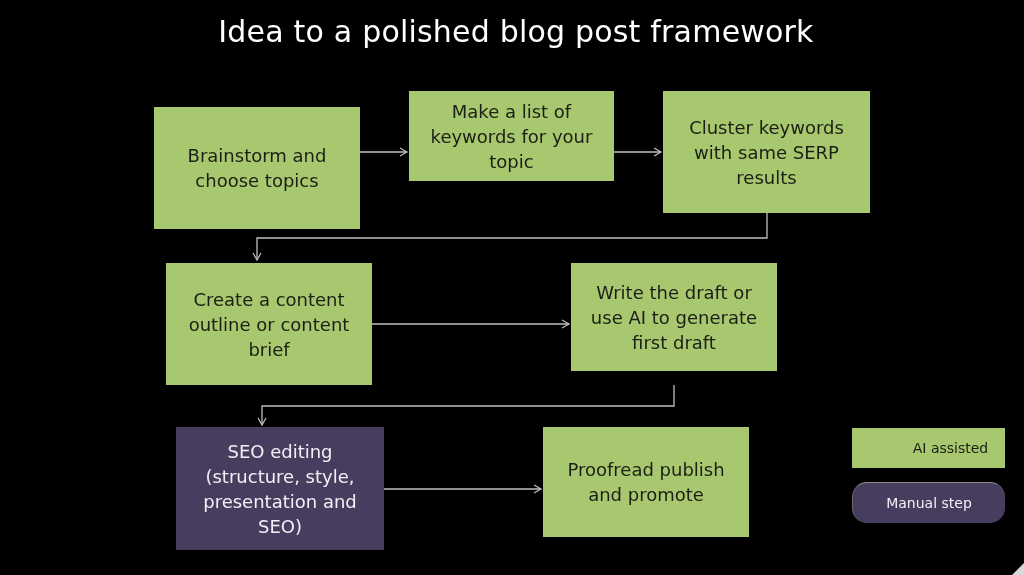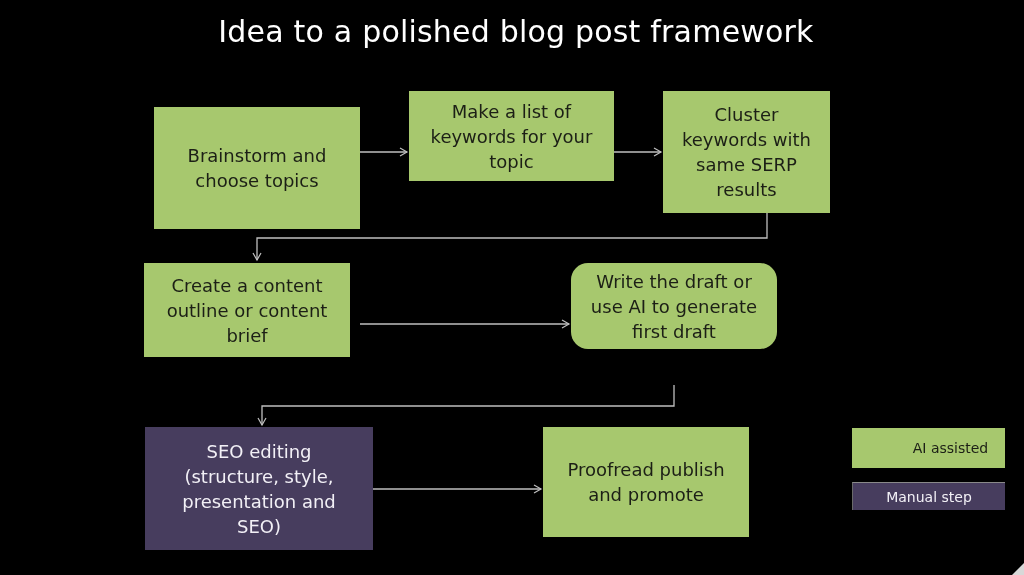--- a/index.html
+++ b/index.html
@@ -72,43 +72,43 @@
 </svg>
 
 <div class="box ai" style="left:154px; top:91px; width:206px; height:122px;margin-top:16px;">
   <span>Brainstorm and choose topics</span>
 </div>
 
 <div class="box ai" style="left:409px; top:91px; width:205px; height:90px;">
   <span>Make a list of keywords for your topic</span>
 </div>
 
-<div class="box ai" style="left:663px; top:91px; width:167px; height:122px;">
+<div class="box ai" style="left:663px; top:91px; width:207px; height:122px;">
   <span>Cluster keywords with same SERP results</span>
 </div>
 
-<div class="box ai" style="left:144px; top:263px; width:206px; height:94px;justify-content:center;">
+<div class="box ai" style="left:166px; top:263px; width:206px; height:122px;justify-content:center;">
   <span>Create a content outline or content brief</span>
 </div>
 
-<div class="box ai" style="left:571px; top:263px; width:206px; height:86px;border-radius:17px;">
+<div class="box ai" style="left:571px; top:263px; width:206px; height:108px;">
   <span>Write the draft or use AI to generate first draft</span>
 </div>
 
-<div class="box manual" style="left:145px; top:427px; width:228px; height:123px;">
+<div class="box manual" style="left:176px; top:427px; width:208px; height:123px;">
   <span>SEO editing (structure, style, presentation and SEO)</span>
 </div>
 
 <div class="box ai" style="left:543px; top:427px; width:206px; height:110px;">
   <span>Proofread publish and promote</span>
 </div>
 
 <div class="legend ai" style="left:852px; top:428px; width:153px; height:40px;">
   <span>AI assisted</span>
 </div>
 
-<div class="legend manual" style="left:852px; top:482px; width:153px; height:28px;">
+<div class="legend manual" style="left:852px; top:482px; width:153px; height:41px;border-radius:15px;">
   <span>Manual step</span>
 </div>
 
 <svg class="corner" width="14" height="14">
   <path d="M14,2 L14,14 L2,14 Z" fill="#d8d8d8"></path>
 </svg>
 
 </body></html>

